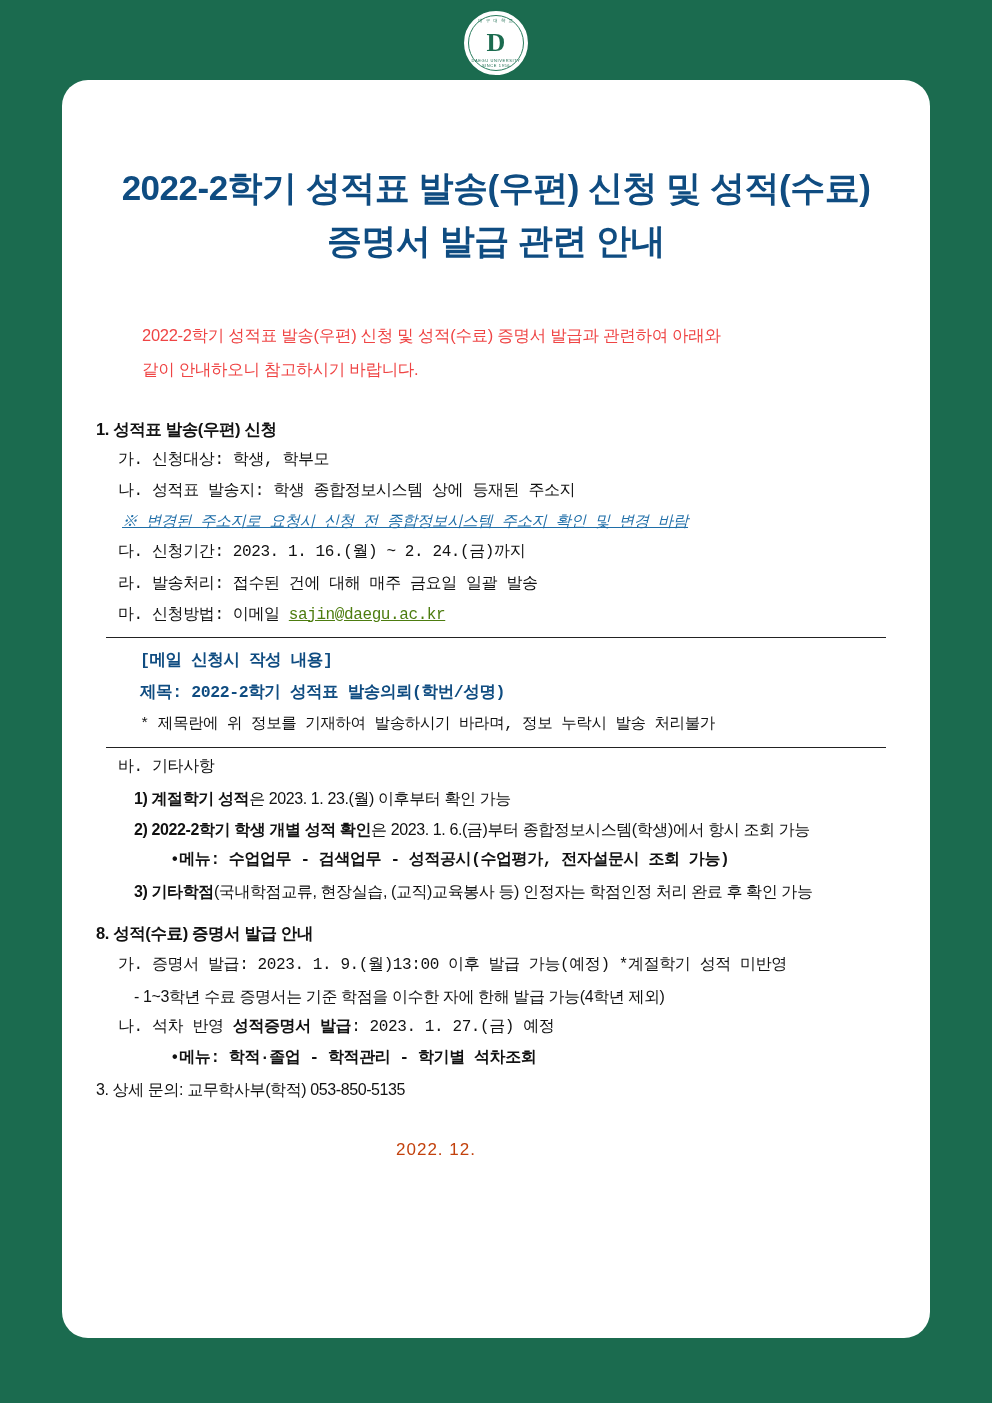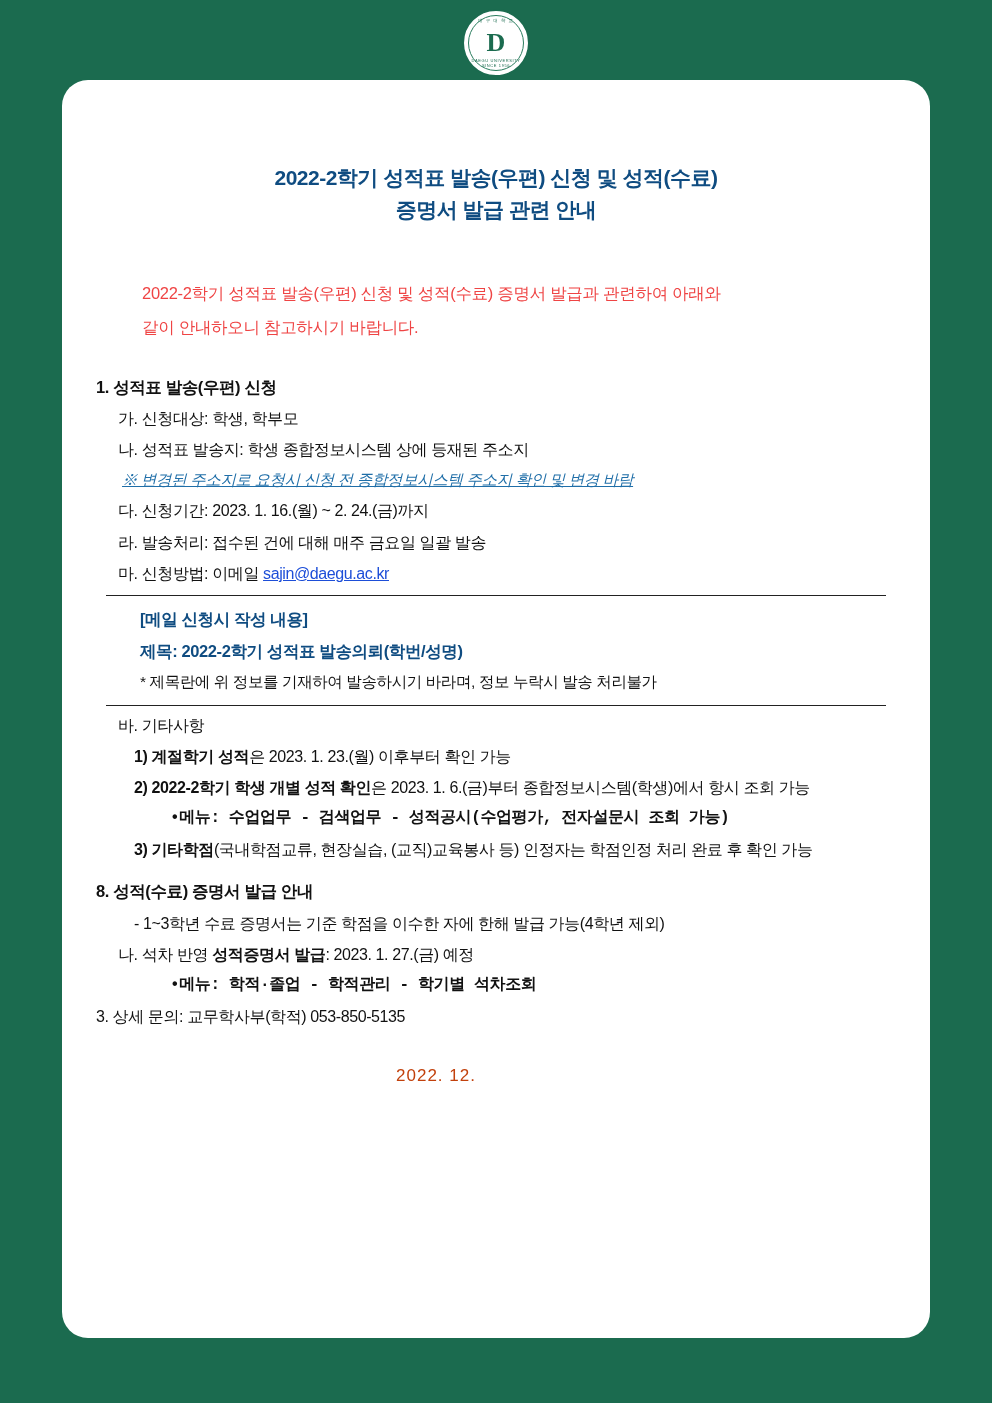--- a/index.html
+++ b/index.html
@@ -68,21 +68,21 @@
     height: 1258px;
     background: #ffffff;
     border-radius: 26px;
     box-sizing: border-box;
     padding: 40px 34px 20px 34px;
   }
 
   .doc-title {
     text-align: center;
     color: #0f4c81;
-    font-size: 21px;
+    font-size: 35px;
     font-weight: bold;
     line-height: 1.5;
     letter-spacing: -0.5px;
     margin-top: 42px;
     margin-bottom: 0;
   }
   .doc-title .l2 { display: block; }
 
   .intro {
     margin-top: 52px;
@@ -97,40 +97,41 @@
   .body-block {
     margin-top: 26px;
     font-size: 16px;
     color: #111;
     line-height: 1.95;
     letter-spacing: -0.4px;
   }
 
   .h-item { font-weight: bold; font-size: 16.5px; margin-top: 10px; }
   .lv1 { padding-left: 0px; }
-  .lv2 { padding-left: 22px; }
+  .lv2 { padding-left: 22px; font-family: Liberation Mono, monospace; }
   .lv3 { padding-left: 38px; }
   .lv5 { padding-left: 74px; font-family: Liberation Mono, monospace; }
 
   .italic-note {
     font-style: italic;
     color: #1f6ea8;
     text-decoration: underline;
     padding-left: 26px;
     font-size: 15.5px;
   }
   .link {
-    color: #1d4ed8;
+    color: #4d7c0f;
     text-decoration: underline;
   }
   .boxed {
     border-top: 1.2px solid #222;
     border-bottom: 1.2px solid #222;
     margin: 6px 10px 4px 10px;
     padding: 7px 0 7px 0;
+    font-family: Liberation Mono, monospace;
   }
   .boxed .bl {
     padding-left: 34px;
     color: #0f4c81;
     font-weight: bold;
     font-size: 16.5px;
     line-height: 1.95;
   }
   .boxed .bnote {
     padding-left: 34px;
@@ -199,20 +200,21 @@
     </div>
     <div class="lv3">
       <span class="bold">2) 2022-2학기 학생 개별 성적 확인</span><span>은 2023. 1. 6.(금)부터 종합정보시스템(학생)에서 항시 조회 가능</span>
     </div>
     <div class="lv5 bold">•메뉴: 수업업무 - 검색업무 - 성적공시(수업평가, 전자설문시 조회 가능)</div>
     <div class="lv3">
       <span class="bold">3) 기타학점</span><span>(국내학점교류, 현장실습, (교직)교육봉사 등) 인정자는 학점인정 처리 완료 후 확인 가능</span>
     </div>
 
     <div class="lv1 h-item">8. 성적(수료) 증명서 발급 안내</div>
+    <div class="lv2">가. 증명서 발급: 2023. 1. 9.(월)13:00 이후 발급 가능(예정) *계절학기 성적 미반영</div>
     <div class="lv3">- 1~3학년 수료 증명서는 기준 학점을 이수한 자에 한해 발급 가능(4학년 제외)</div>
     <div class="lv2">
       <span>나. 석차 반영 </span><span class="bold">성적증명서 발급</span><span>: 2023. 1. 27.(금) 예정</span>
     </div>
     <div class="lv5 bold">•메뉴: 학적·졸업 - 학적관리 - 학기별 석차조회</div>
 
     <div class="lv1">3. 상세 문의: 교무학사부(학적) 053-850-5135</div>
   </div>
 
   <div class="sign">2022.  12.</div>

